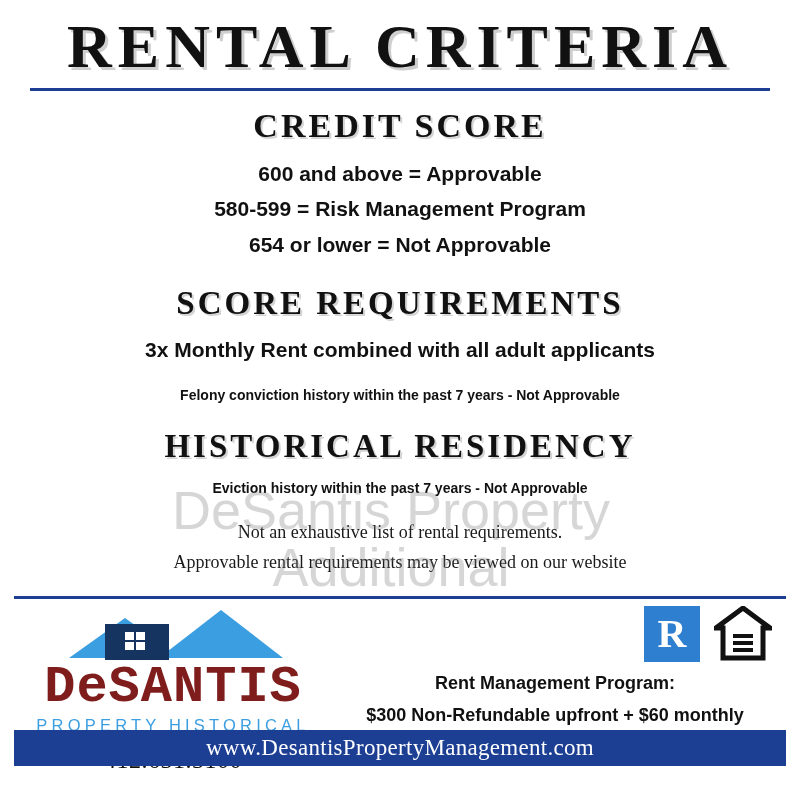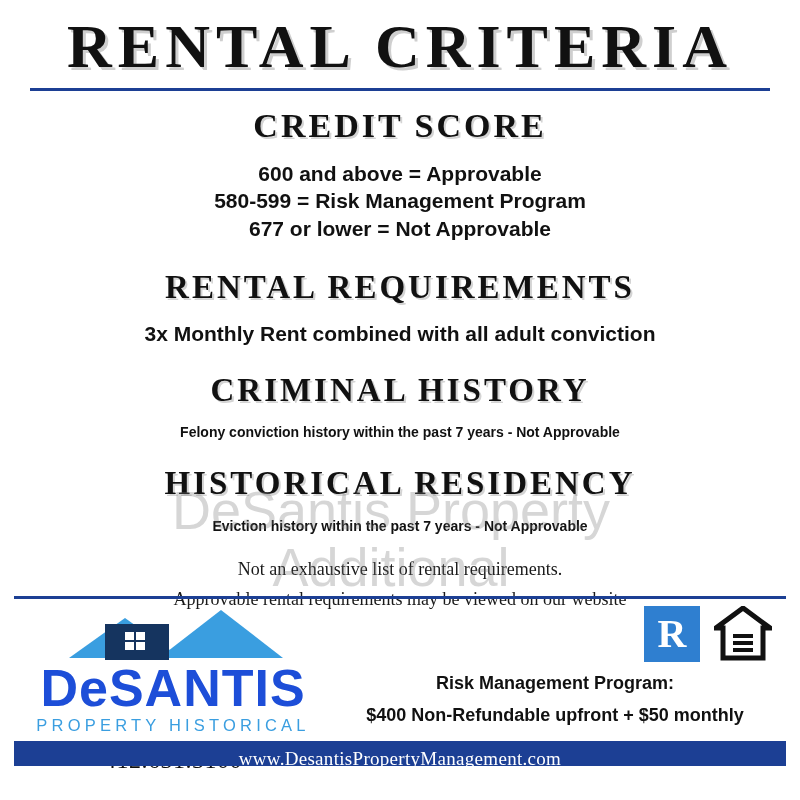--- a/index.html
+++ b/index.html
@@ -57,21 +57,21 @@
     color: #111111;
     text-shadow: 2px 2px 0 #d4d4d4;
     margin: 12px;
     line-height: 1.25;
   }
   .section-line {
     font-family: "Liberation Sans", sans-serif;
     font-weight: bold;
     font-size: 21px;
     color: #111111;
-    margin: 0;
+    margin: 8px;
     line-height: 1.32;
   }
   .section-line.small {
     font-size: 14px;
   }
 
   .sec-credit { margin-top: 14px; }
   .sec-credit .section-heading { font-size: 34px; }
   .sec-credit .lines { margin-top: 10px; }
 
@@ -179,24 +179,24 @@
     height: 18px;
     background: #ffffff;
   }
   .house-window i {
     position: absolute;
     background: #15345f;
   }
   .house-window i.v { left: 9px; top: 0; width: 2px; height: 18px; }
   .house-window i.h { left: 0; top: 8px; width: 20px; height: 2px; }
   .logo-word {
-    font-family: Liberation Sans, sans-serif;
+    font-family: Liberation Mono, monospace;
     font-weight: bold;
     font-size: 52px;
-    color: #1d4ed8;
+    color: #7f1d1d;
     text-align: center;
     letter-spacing: 1px;
     line-height: 1;
     margin-top: 2px;
   }
   .logo-sub {
     font-family: "Liberation Sans", sans-serif;
     font-size: 16.5px;
     letter-spacing: 4.2px;
     color: #3a9ee0;
@@ -252,58 +252,57 @@
     color: #111111;
     margin: 0 0 9px 0;
     line-height: 1.3;
   }
 
   .website-bar {
     position: absolute;
     left: 0;
     right: 0;
     bottom: 0;
-    height: 25px;
+    height: 36px;
     background: #1c3f94;
     color: #ffffff;
     text-align: center;
     font-family: "Liberation Serif", serif;
-    font-size: 19px;
+    font-size: 23px;
     line-height: 36px;
     letter-spacing: 0.3px;
   }
 </style>
 </head>
 <body>
 
 <div class="poster">
 
   <div class="title-block">
     <h1 class="main-title">RENTAL CRITERIA</h1>
   </div>
   <div class="rule"></div>
 
   <div class="section sec-credit">
     <div class="section-heading">CREDIT SCORE</div>
     <div class="lines">
       <p class="section-line">600 and above = Approvable</p>
       <p class="section-line">580-599 = Risk Management Program</p>
-      <p class="section-line">677 or lower = Not Approvable</p>
+      <p class="section-line">654 or lower = Not Approvable</p>
     </div>
   </div>
 
   <div class="section sec-income">
-    <div class="section-heading">RENTAL REQUIREMENTS</div>
+    <div class="section-heading">SCORE REQUIREMENTS</div>
     <div class="lines">
-      <p class="section-line">3x Monthly Rent combined with all adult conviction</p>
+      <p class="section-line">3x Monthly Rent combined with all adult applicants</p>
     </div>
   </div>
 
   <div class="section sec-criminal">
-    <div class="section-heading">CRIMINAL HISTORY</div>
     <div class="lines">
       <p class="section-line small">Felony conviction history within the past 7 years - Not Approvable</p>
     </div>
   </div>
 
   <div class="section sec-residency">
     <div class="section-heading">HISTORICAL RESIDENCY</div>
     <div class="lines">
       <p class="section-line small">Eviction history within the past 7 years - Not Approvable</p>
     </div>
@@ -344,21 +343,21 @@
         <svg width="58" height="56" viewBox="0 0 58 56" aria-hidden="true">
           <path d="M29 2 L56 22 L49 22 L49 52 L9 52 L9 22 L2 22 Z" fill="none" stroke="#111111" stroke-width="5"></path>
           <rect x="19" y="28" width="20" height="4" fill="#111111"></rect>
           <rect x="19" y="35" width="20" height="4" fill="#111111"></rect>
           <rect x="19" y="42" width="20" height="4" fill="#111111"></rect>
         </svg>
       </div>
     </div>
 
     <div class="risk-note">
-      <p>Risk Management Program:</p>
-      <p>$400 Non-Refundable upfront + $50 monthly</p>
+      <p>Rent Management Program:</p>
+      <p>$300 Non-Refundable upfront + $60 monthly</p>
       <p>Petscreening.com Registration Required</p>
     </div>
 
     <div class="website-bar">www.DesantisPropertyManagement.com</div>
   </div>
 
 </div>
 
 </body></html>

